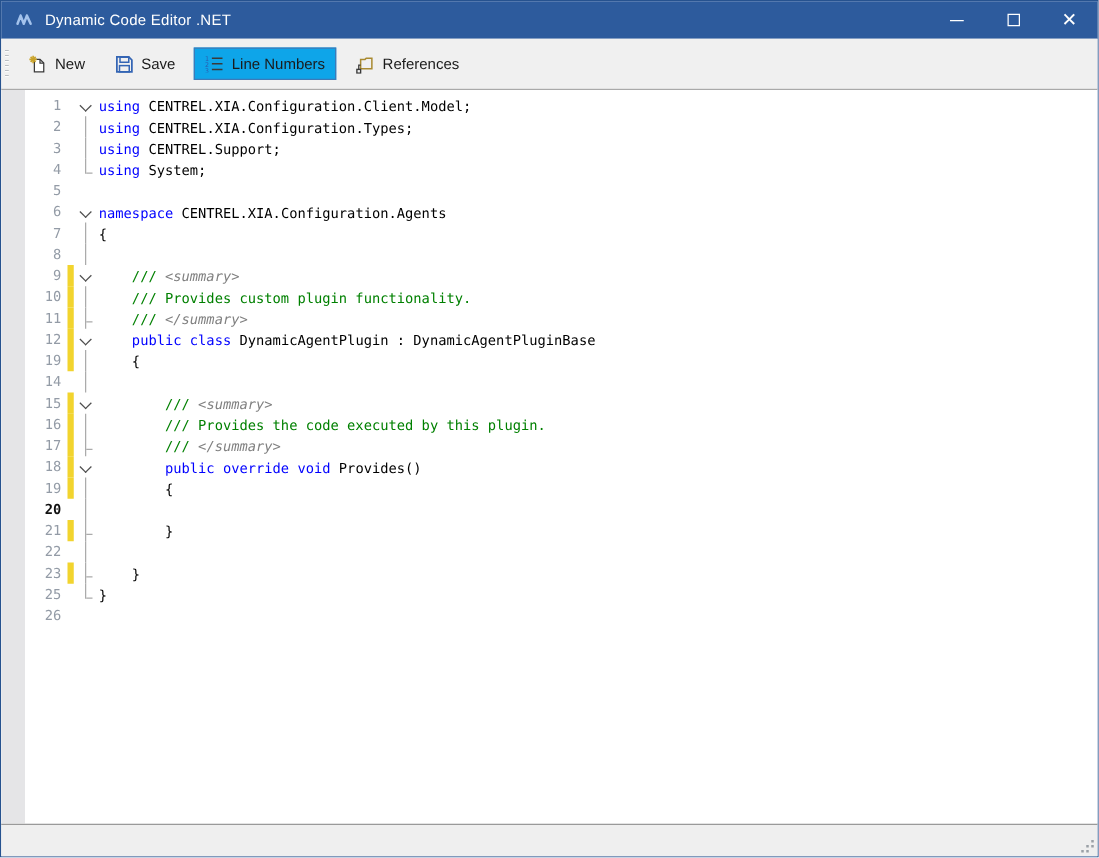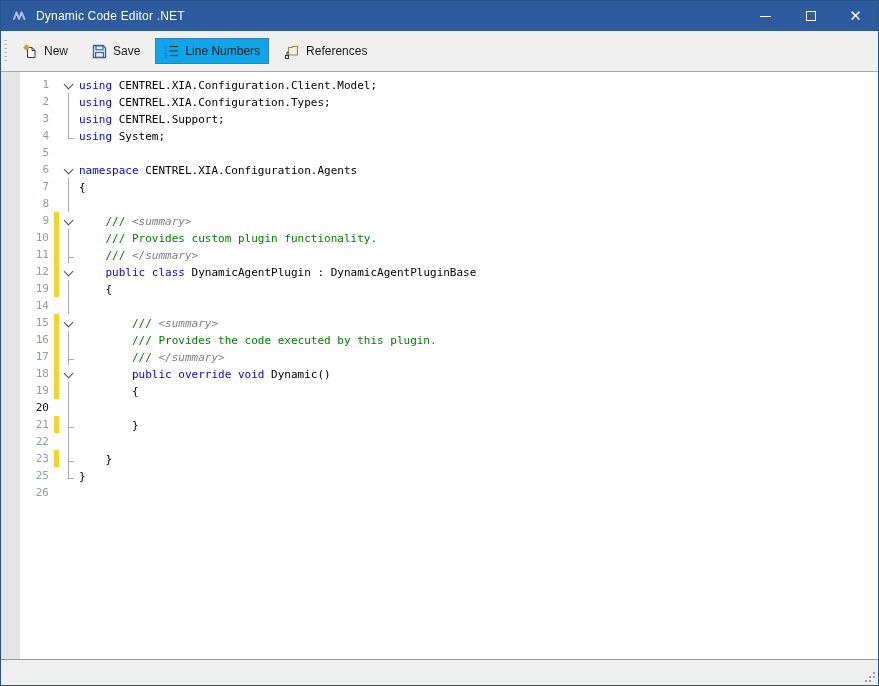--- a/index.html
+++ b/index.html
@@ -51,21 +51,21 @@
   .editor::before {
     content:""; position:absolute; left:0; top:0; bottom:0; width:19px;
     background:#e5e5e7;
   }
   .code-rows { position:absolute; left:0; top:4px; right:0; }
   .code-row { display:flex; height:17px; padding-left:20px; align-items:stretch; }
   .ln {
     width:33px; flex:0 0 auto; text-align:right; padding-right:5px;
     font:11px/17px "DejaVu Sans Mono", monospace; color:#939ba6;
   }
-  .ln.current { color:#111; font-weight:normal; }
+  .ln.current { color:#111; font-weight:bold; }
   .barcol { width:6px; flex:0 0 auto; position:relative; }
   .barcol .chg { position:absolute; left:0; top:0; width:5px; height:17px; background:#f2d42e; }
   .fold { width:18px; flex:0 0 auto; position:relative; }
   .fold.f-start::before {
     content:""; position:absolute; left:5px; top:5px; width:6px; height:6px;
     border-left:1px solid #4e4e4e; border-bottom:1px solid #4e4e4e; transform:rotate(-45deg);
   }
   .fold.f-mid::before, .fold.f-endcont::before {
     content:""; position:absolute; left:8px; top:0; bottom:0; width:1px; background:#ababab;
   }
@@ -290,21 +290,21 @@
           </span>
           <span class="fold f-endcont"></span>
           <pre class="codetext"><span class="tk-g">        /// </span><span class="tk-x">&lt;/summary&gt;</span></pre>
         </div>
         <div class="code-row">
           <span class="ln">18</span>
           <span class="barcol">
             <span class="chg" style="display: block;"></span>
           </span>
           <span class="fold f-start"></span>
-          <pre class="codetext"><span class="tk-k">        public override void</span><span class="tk-p"> Dynamic()</span></pre>
+          <pre class="codetext"><span class="tk-k">        public override void</span><span class="tk-p"> Provides()</span></pre>
         </div>
         <div class="code-row">
           <span class="ln">19</span>
           <span class="barcol">
             <span class="chg" style="display: block;"></span>
           </span>
           <span class="fold f-mid"></span>
           <pre class="codetext"><span class="tk-p">        {</span></pre>
         </div>
         <div class="code-row">

